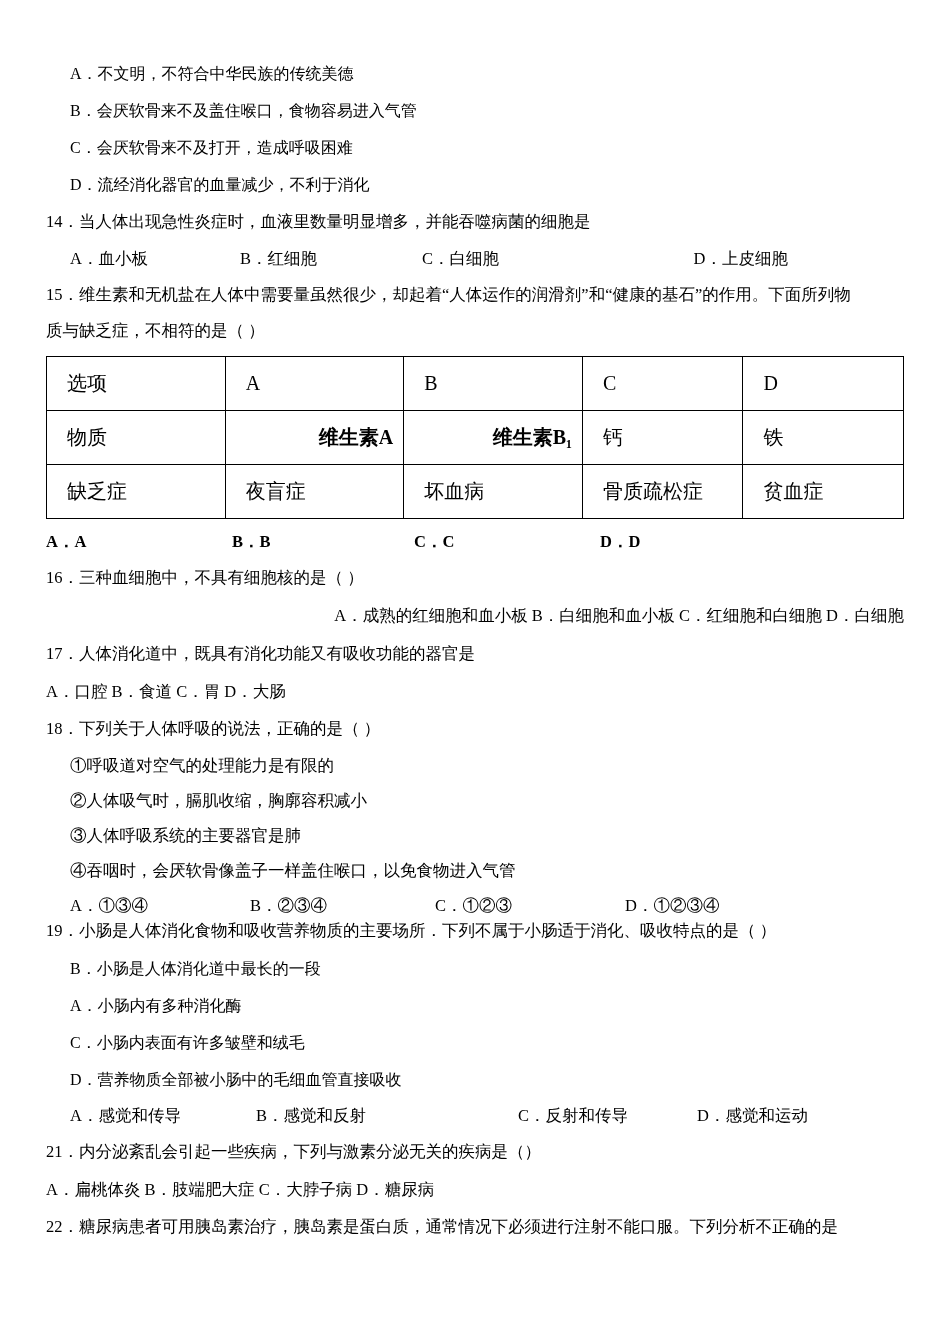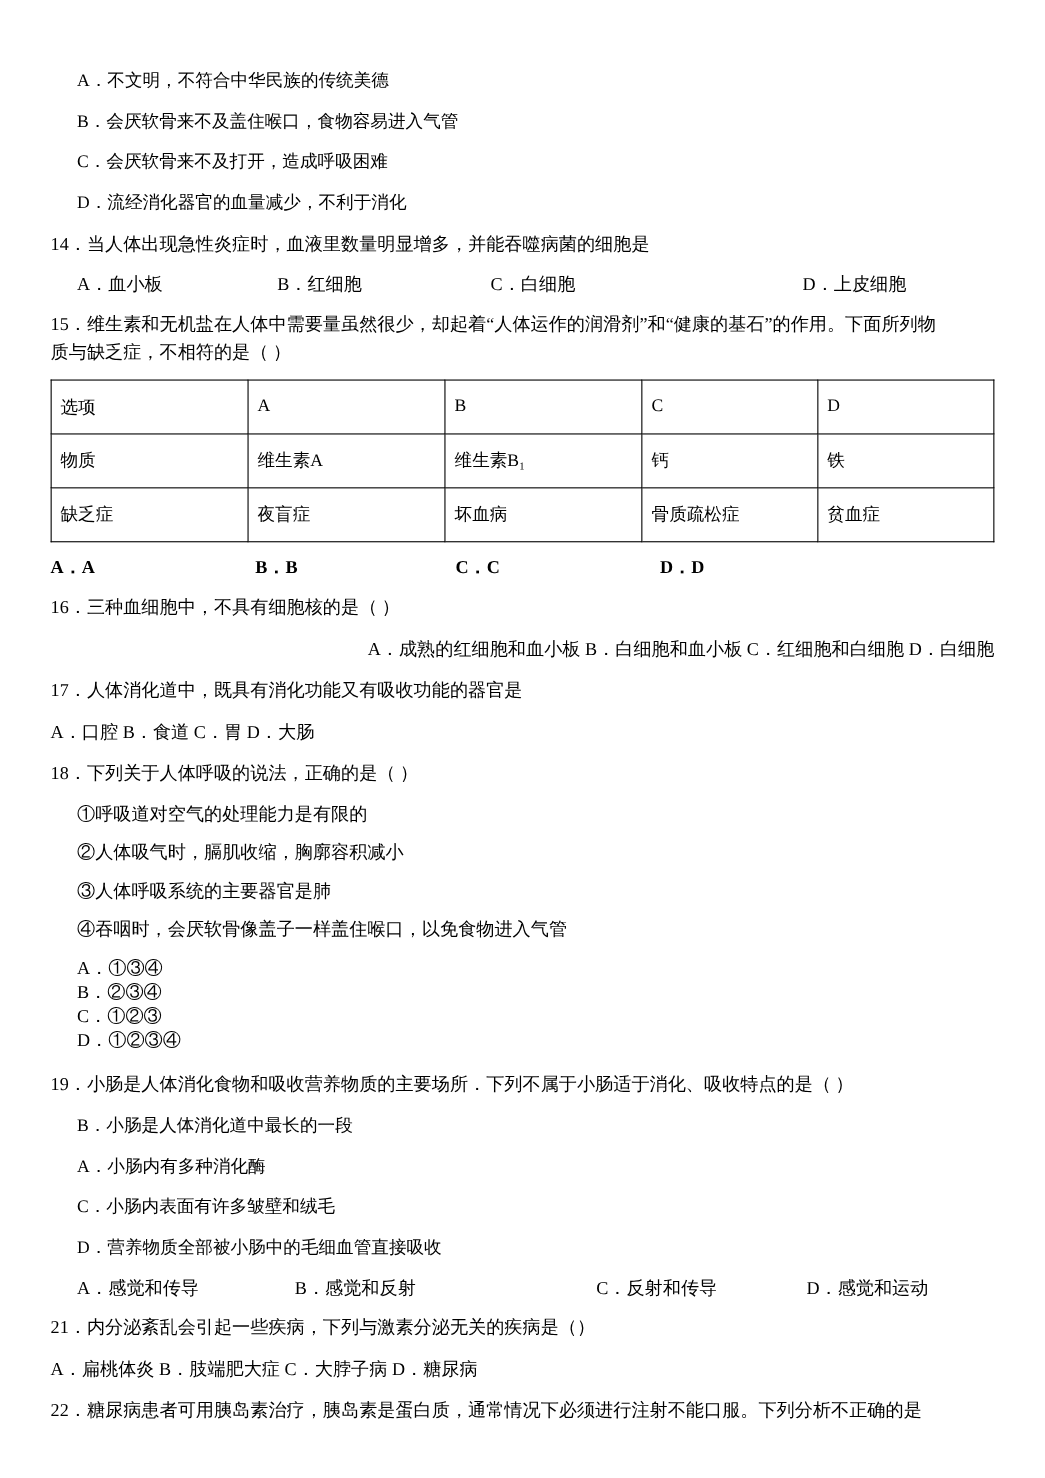--- a/index.html
+++ b/index.html
@@ -24,59 +24,58 @@
     line-height: 1.5;
     margin: 0 0 13px 0;
     padding-left: 24px;
   }
   .q-line {
     font-size: 16.5px;
     line-height: 1.5;
     margin: 0 0 13px 0;
   }
   .bold {
-    font-weight: normal;
+    font-weight: bold;
+    text-align: right;
   }
   
   .opts4 {
     display: flex;
     font-size: 16.5px;
     margin: 12px 0 13px 0;
     padding-left: 24px;
-    gap: 12px;
   }
   .opts4 > span {
     display: inline-block;
   }
   .opts4 .c1 { width: 170px; }
   .opts4 .c2 { width: 182px; }
   .opts4 .c3 { width: 186px; }
   .opts4 .c4 { width: 180px; text-align: right; }
 
   .opts4b {
     display: flex;
     font-size: 16.5px;
-    margin: 0 0 17px 0;
+    margin: 0 0 2px 0;
     padding-left: 24px;
-    flex-direction: column;
   }
   .opts4b .c1 { width: 180px; }
   .opts4b .c2 { width: 185px; }
   .opts4b .c3 { width: 190px; }
 
   table.vtable {
     border-collapse: collapse;
     width: 100%;
     margin: 6px 0 12px 0;
     table-layout: fixed;
   }
   table.vtable td {
     border: 1px solid #000000;
-    font-size: 16px;
-    padding: 13px 10px 13px 8px;
+    font-size: 20px;
+    padding: 13px 10px 13px 20px;
     vertical-align: middle;
     height: 22px;
   }
   table.vtable td.c0 { width: 21%; }
   table.vtable td.c1 { width: 21%; }
   table.vtable td.c2 { width: 21%; }
   table.vtable td.c3 { width: 18.5%; }
   table.vtable td.c4 { width: 18.5%; }
   .tbl-ans {
     display: flex;
@@ -104,21 +103,21 @@
   <p class="opt-line">D．流经消化器官的血量减少，不利于消化</p>
 
   <p class="q-line">14．当人体出现急性炎症时，血液里数量明显增多，并能吞噬病菌的细胞是</p>
   <div class="opts4">
     <span class="c1">A．血小板</span>
     <span class="c2">B．红细胞</span>
     <span class="c3">C．白细胞</span>
     <span class="c4">D．上皮细胞</span>
   </div>
 
-  <p class="q-line" style="margin-bottom:0;">15．维生素和无机盐在人体中需要量虽然很少，却起着“人体运作的润滑剂”和“健康的基石”的作用。下面所列物</p>
+  <p class="q-line" style="margin-bottom:11px;">15．维生素和无机盐在人体中需要量虽然很少，却起着“人体运作的润滑剂”和“健康的基石”的作用。下面所列物</p>
   <p class="q-line">质与缺乏症，不相符的是（      ）</p>
 
   <table class="vtable">
     <tbody>
         <tr>
       <td class="c0">选项</td>
       <td class="c1">A</td>
       <td class="c2">B</td>
       <td class="c3">C</td>
       <td class="c4">D</td>

